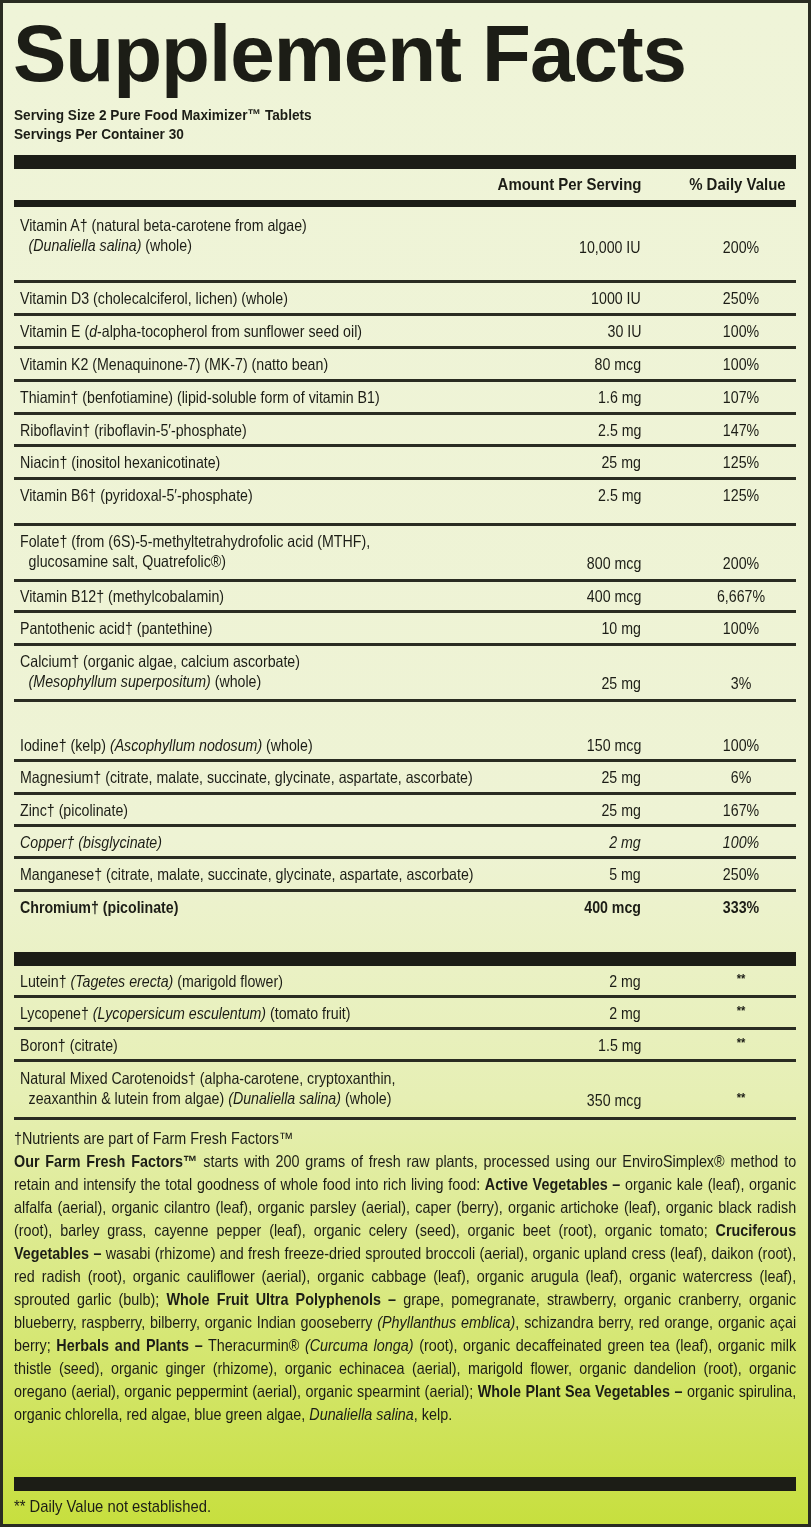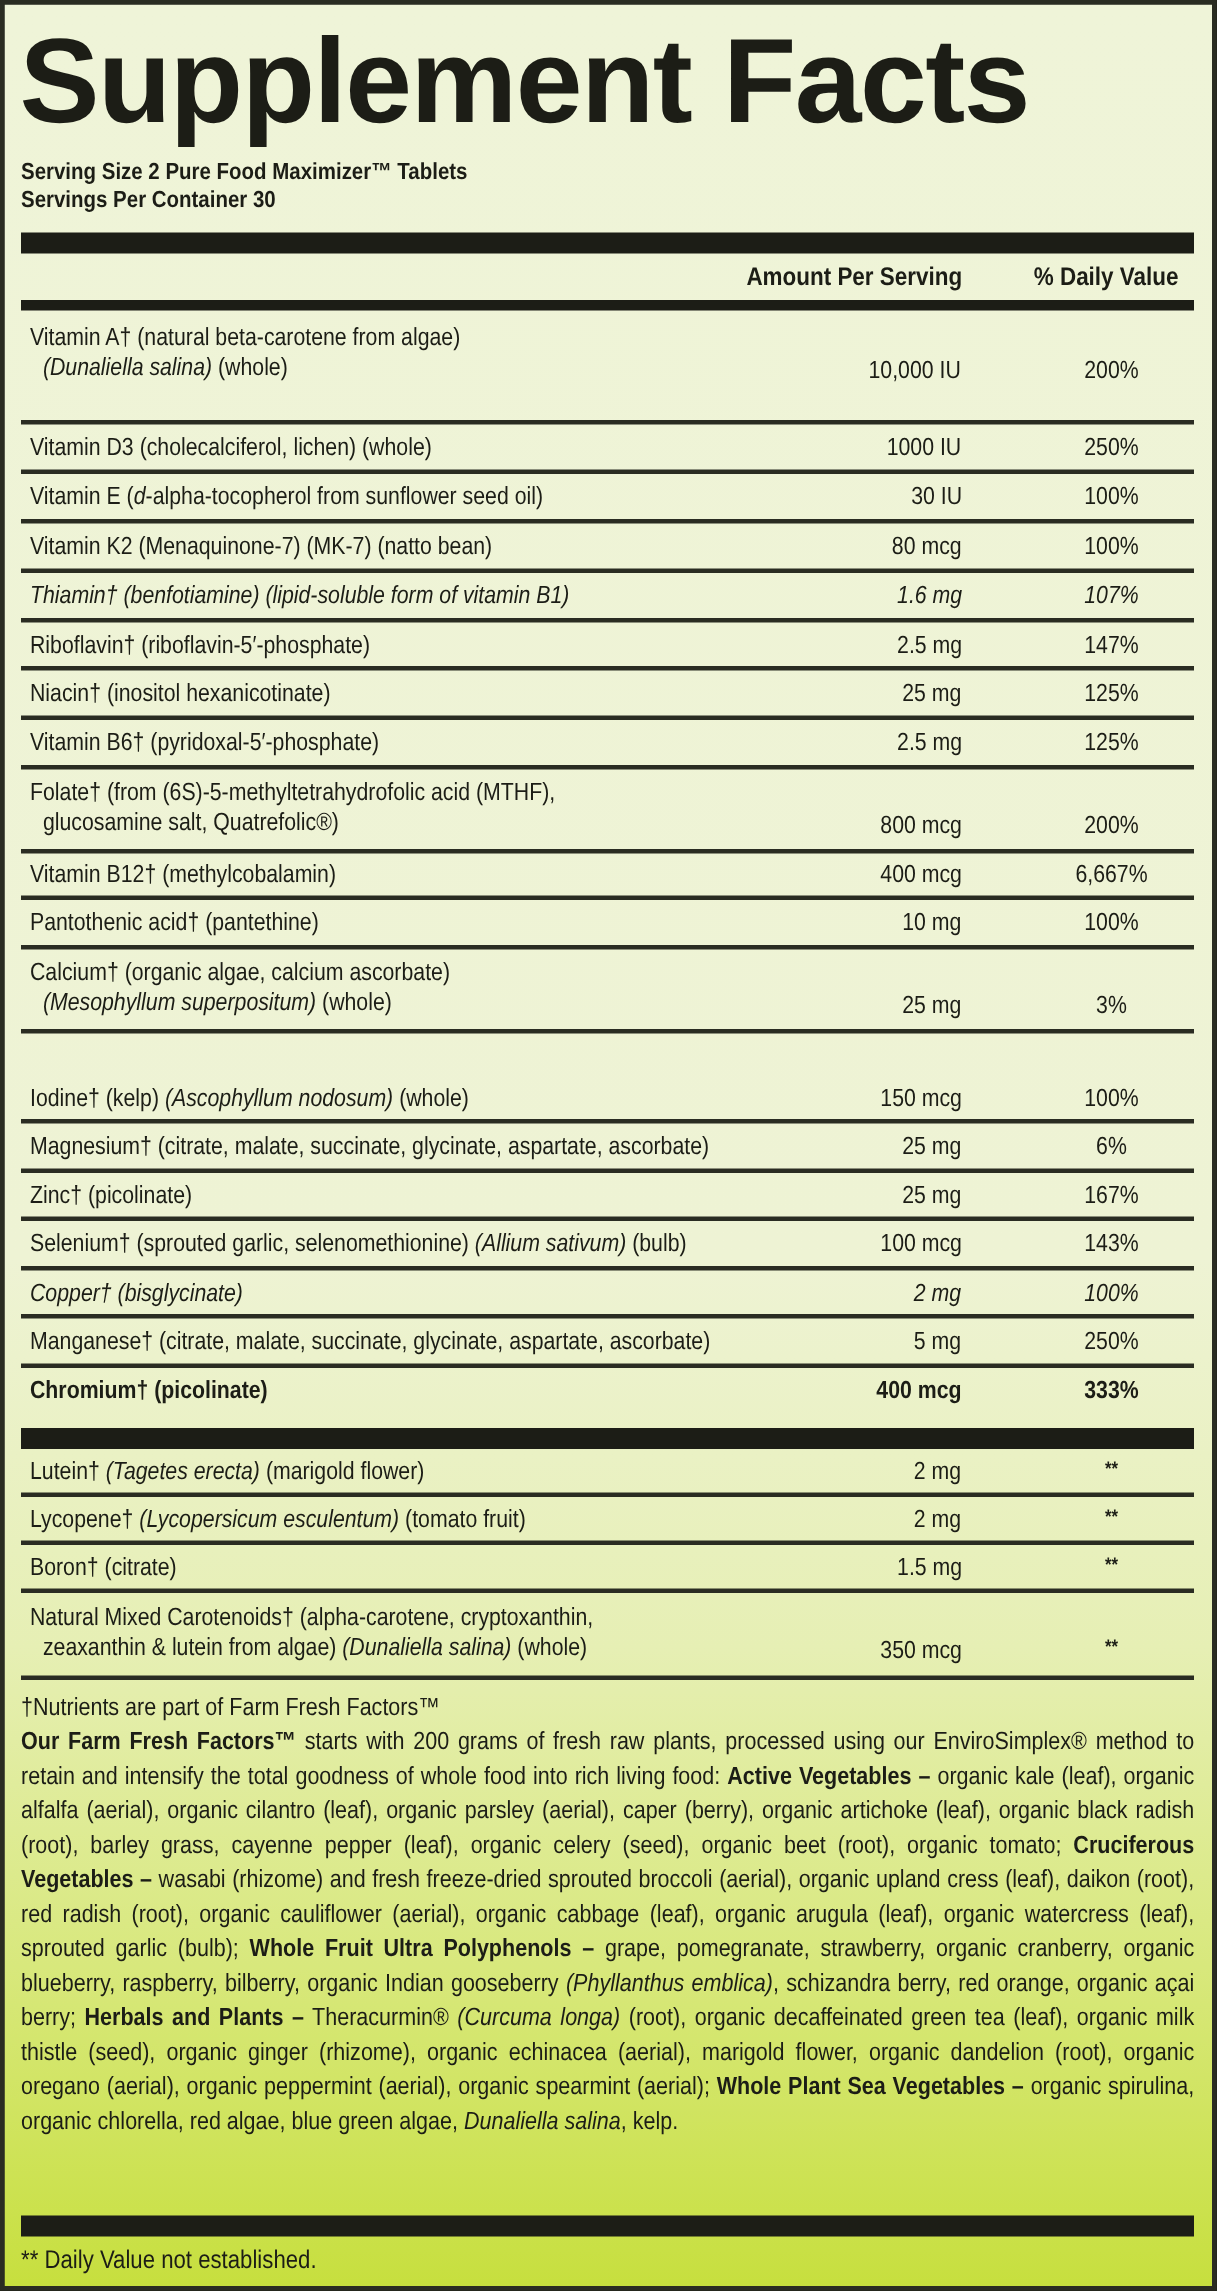--- a/index.html
+++ b/index.html
@@ -83,39 +83,39 @@
       <div class="amt" style="top:5px;">30 IU</div>
       <div class="dv" style="top:5px;">100%</div>
     </div>
 
     <div class="row" style="height:33px;">
       <div class="name" style="top:5px;">Vitamin K2 (Menaquinone-7) (MK-7) (natto bean)</div>
       <div class="amt" style="top:5px;">80 mcg</div>
       <div class="dv" style="top:5px;">100%</div>
     </div>
 
-    <div class="row" style="height:33px;font-style:italic;">
+    <div class="row" style="height:33px;">
       <div class="name" style="top:5px;">Thiamin† (benfotiamine) (lipid-soluble form of vitamin B1)</div>
       <div class="amt" style="top:5px;">1.6 mg</div>
       <div class="dv" style="top:5px;">107%</div>
     </div>
 
     <div class="row" style="height:32px;">
       <div class="name" style="top:5px;">Riboflavin† (riboflavin-5′-phosphate)</div>
       <div class="amt" style="top:5px;">2.5 mg</div>
       <div class="dv" style="top:5px;">147%</div>
     </div>
 
     <div class="row" style="height:33px;">
       <div class="name" style="top:5px;">Niacin† (inositol hexanicotinate)</div>
       <div class="amt" style="top:5px;">25 mg</div>
       <div class="dv" style="top:5px;">125%</div>
     </div>
 
-    <div class="row" style="height:33px;">
+    <div class="row" style="height:46px;">
       <div class="name" style="top:5px;">Vitamin B6† (pyridoxal-5′-phosphate)</div>
       <div class="amt" style="top:5px;">2.5 mg</div>
       <div class="dv" style="top:5px;">125%</div>
     </div>
 
     <div class="row" style="height:56px;">
       <div class="name" style="top:5px;">
         <span>Folate† (from (6S)-5-methyltetrahydrofolic acid (MTHF),</span>
         <span class="l2">glucosamine salt, Quatrefolic®)</span>
       </div>
@@ -157,27 +157,20 @@
       <div class="amt" style="top:5px;">25 mg</div>
       <div class="dv" style="top:5px;">6%</div>
     </div>
 
     <div class="row" style="height:32px;">
       <div class="name" style="top:5px;">Zinc† (picolinate)</div>
       <div class="amt" style="top:5px;">25 mg</div>
       <div class="dv" style="top:5px;">167%</div>
     </div>
 
-    <div class="row" style="height:33px;">
-      <div class="name" style="top:5px;">
-        <span>Selenium† (sprouted garlic, selenomethionine) </span><i>(Allium sativum)</i><span> (bulb)</span>
-      </div>
-      <div class="amt" style="top:5px;">100 mcg</div>
-      <div class="dv" style="top:5px;">143%</div>
-    </div>
 
     <div class="row" style="height:32px;font-style:italic;">
       <div class="name" style="top:5px;">Copper† (bisglycinate)</div>
       <div class="amt" style="top:5px;">2 mg</div>
       <div class="dv" style="top:5px;">100%</div>
     </div>
 
     <div class="row" style="height:33px;">
       <div class="name" style="top:5px;">Manganese† (citrate, malate, succinate, glycinate, aspartate, ascorbate)</div>
       <div class="amt" style="top:5px;">5 mg</div>

